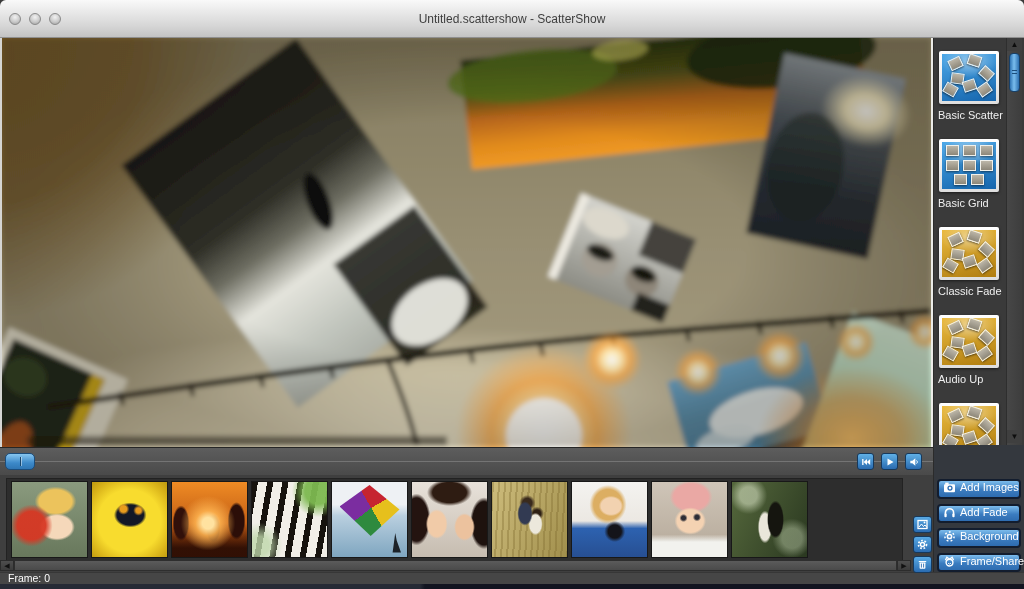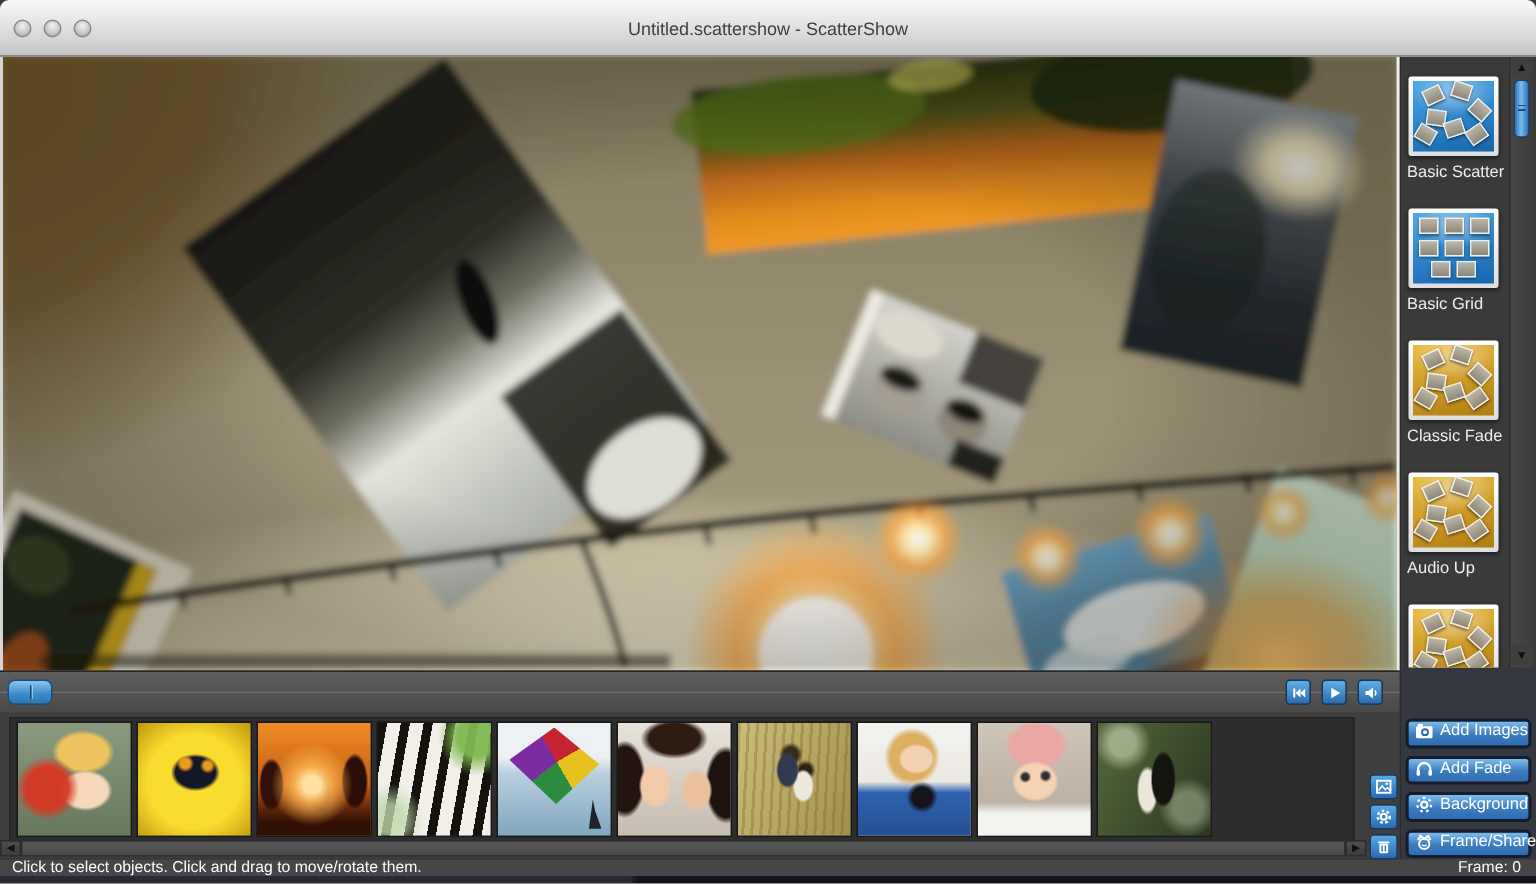--- a/index.html
+++ b/index.html
@@ -438,18 +438,17 @@
               <path d="M5 8.2 a2 2 0 0 0 3 0" stroke="#fff" stroke-width=".9" fill="none"></path>
             </svg>
           <span>Frame/Share</span>
         </button>
       </div>
     </div>
   </div>
 
 
   <div class="statusbar">
-    <span>Click to select objects. Click and drag to move/rotate them.</span>
     <span>Frame: 0</span>
   </div>
 
   <div class="desktop"></div>
 </div>
 
 </body></html>

